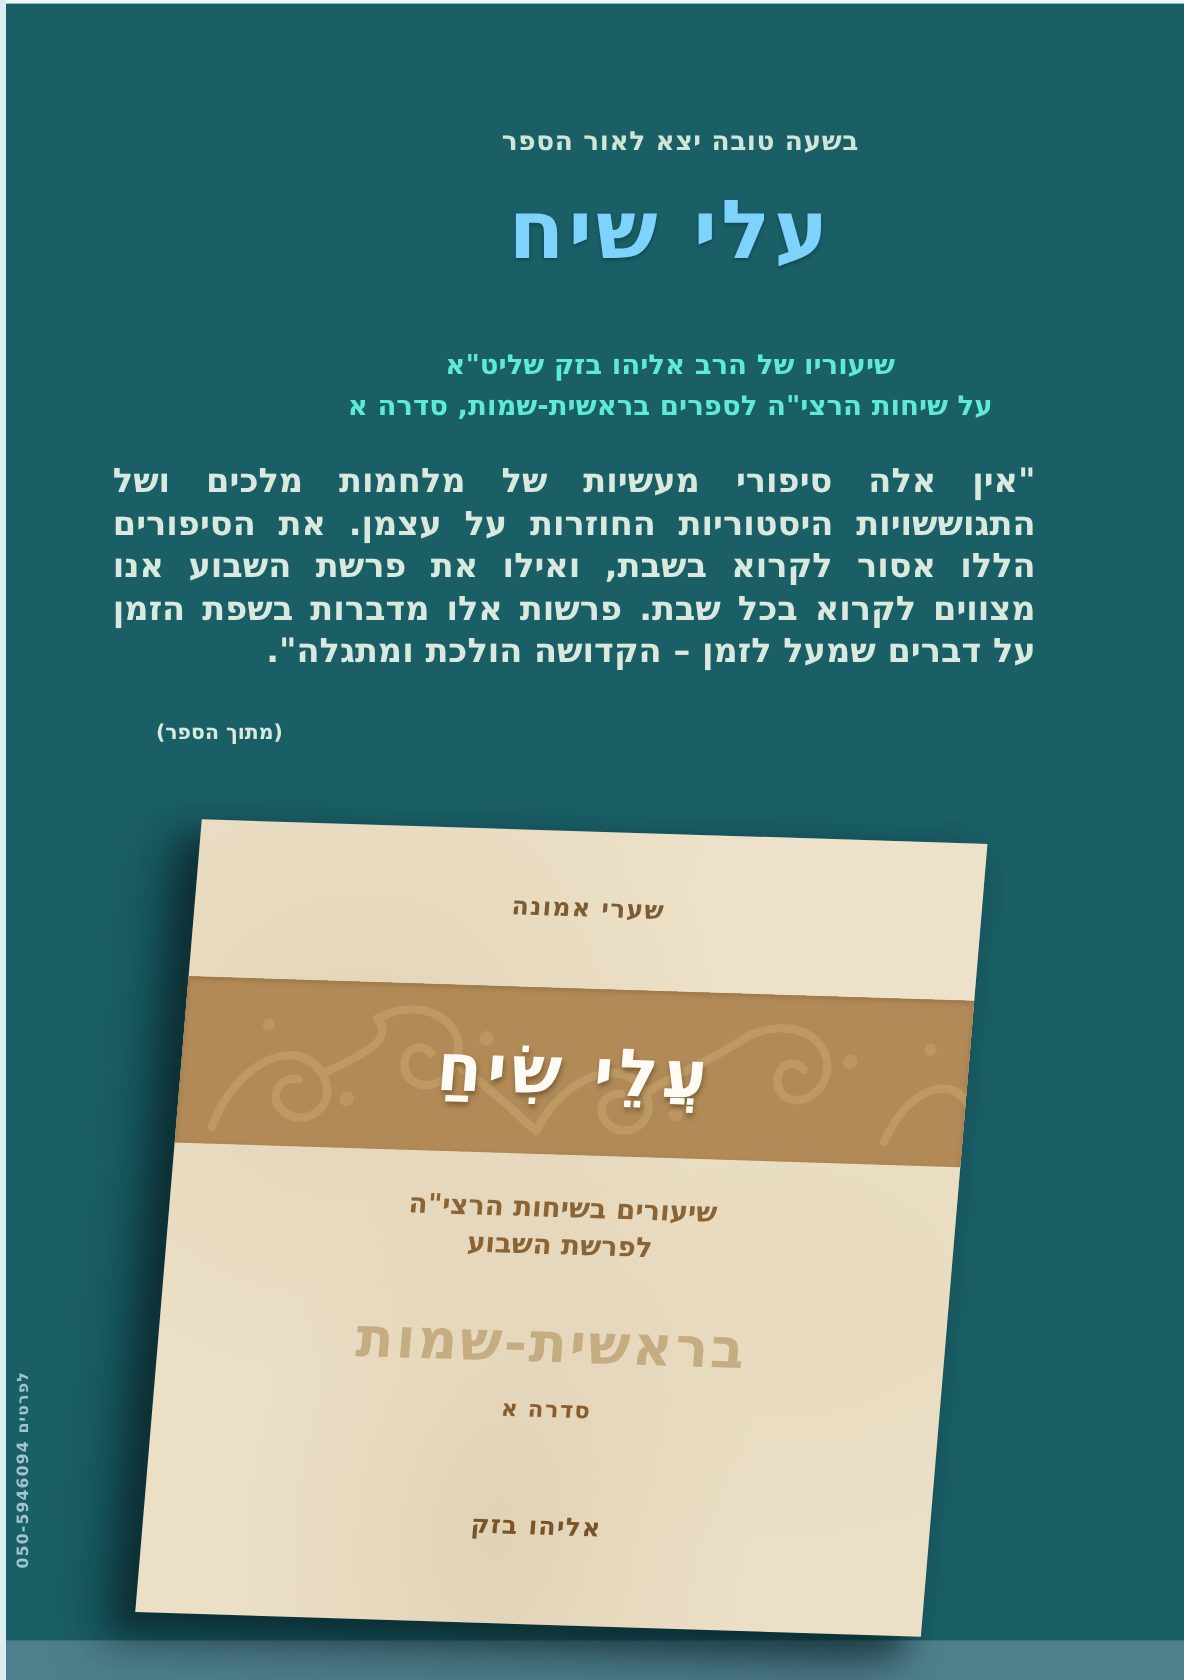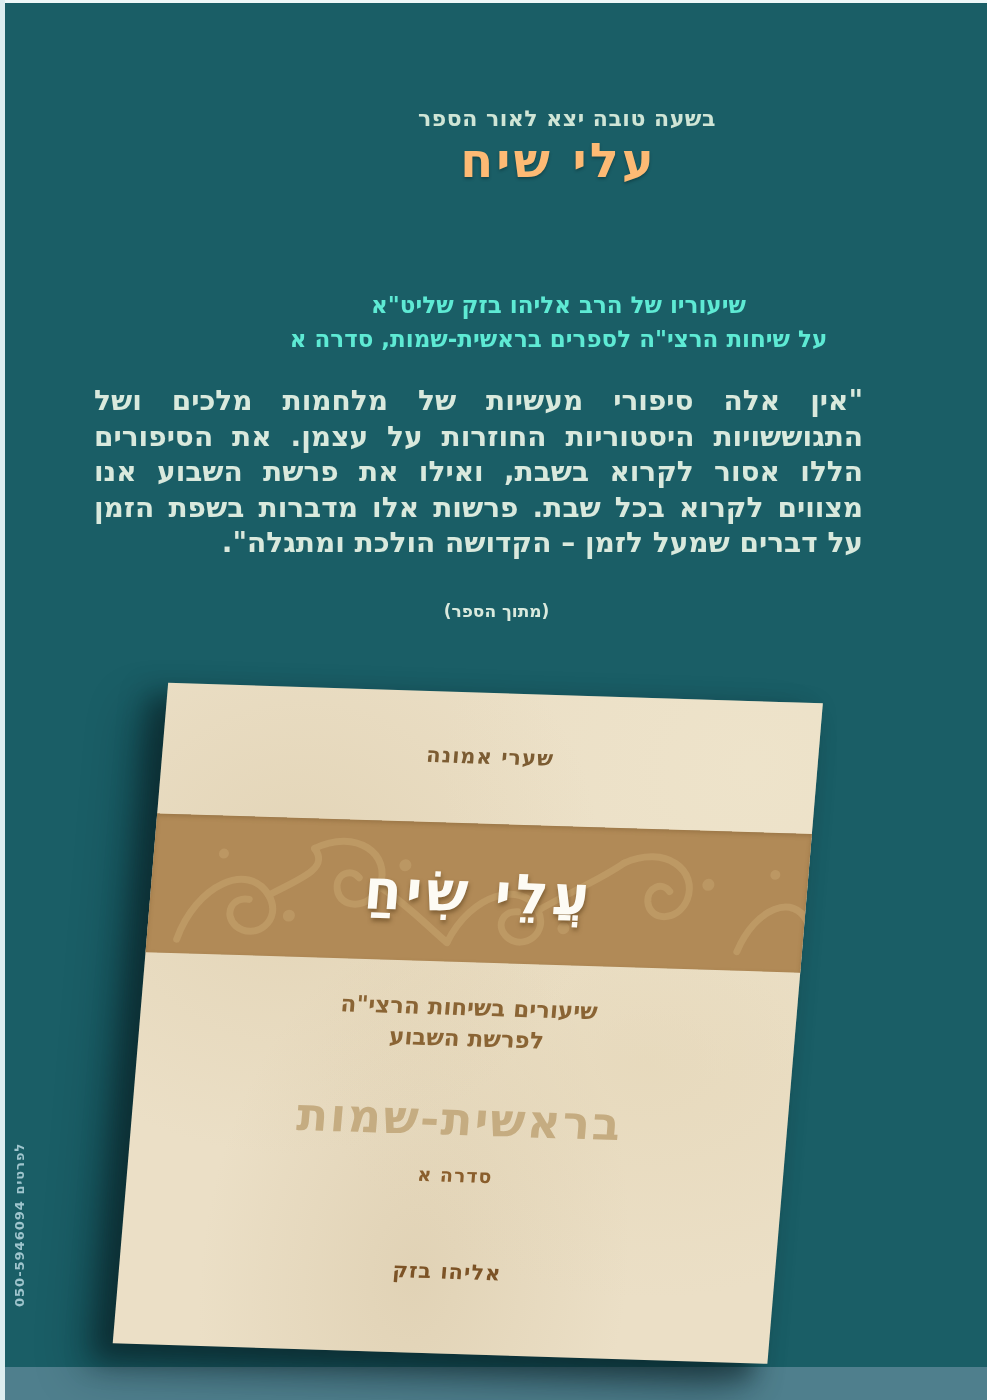--- a/index.html
+++ b/index.html
@@ -15,37 +15,37 @@
   
   .floor{position:absolute;left:0;right:0;bottom:0;height:33px;background:#4f7f8d;z-index:1;}
 
   
   .headings{position:absolute;left:170px;right:40px;top:0;text-align:center;z-index:5;}
   .top-line{
     position:absolute;top:106px;left:17px;right:0;
     color:#cfe5d6;font-size:22px;font-weight:bold;letter-spacing:.5px;
   }
   .main-title{
-    position:absolute;top:132px;left:0;right:0;
-    color:#fdba74;font-size:48px;font-weight:bold;letter-spacing:3px;
+    position:absolute;top:152px;left:0;right:0;
+    color:#7dd3fc;font-size:68px;font-weight:bold;letter-spacing:3px;
     text-shadow:0 2px 3px rgba(0,25,28,.35);
     font-family:"DejaVu Serif","DejaVu Sans",serif;
   }
   .subtitles{
     position:absolute;top:288px;left:0;right:0;
     color:#5eead4;font-size:23px;font-weight:bold;line-height:34px;
   }
   .quote-block{
     position:absolute;top:383px;left:94px;right:124px;z-index:5;
     color:#d9e9dd;font-size:28px;font-weight:bold;line-height:35.5px;
     text-align:justify;direction:rtl;
   }
   .quote-source{
     position:absolute;top:601px;left:130px;right:124px;z-index:5;
-    color:#d9e9dd;font-size:17px;font-weight:bold;text-align:center;
+    color:#d9e9dd;font-size:17px;font-weight:bold;text-align:left;
   }
 
   
   .book{
     position:absolute;left:168px;top:693px;width:655px;height:662px;z-index:4;
     transform:rotate(1.8deg) skewX(-3deg);transform-origin:50% 0;
     background-color:#ebdfc6;
     background-image:
       radial-gradient(ellipse at 22% 28%, rgba(215,197,160,.40), transparent 42%),
       radial-gradient(ellipse at 78% 55%, rgba(226,211,178,.45), transparent 46%),

